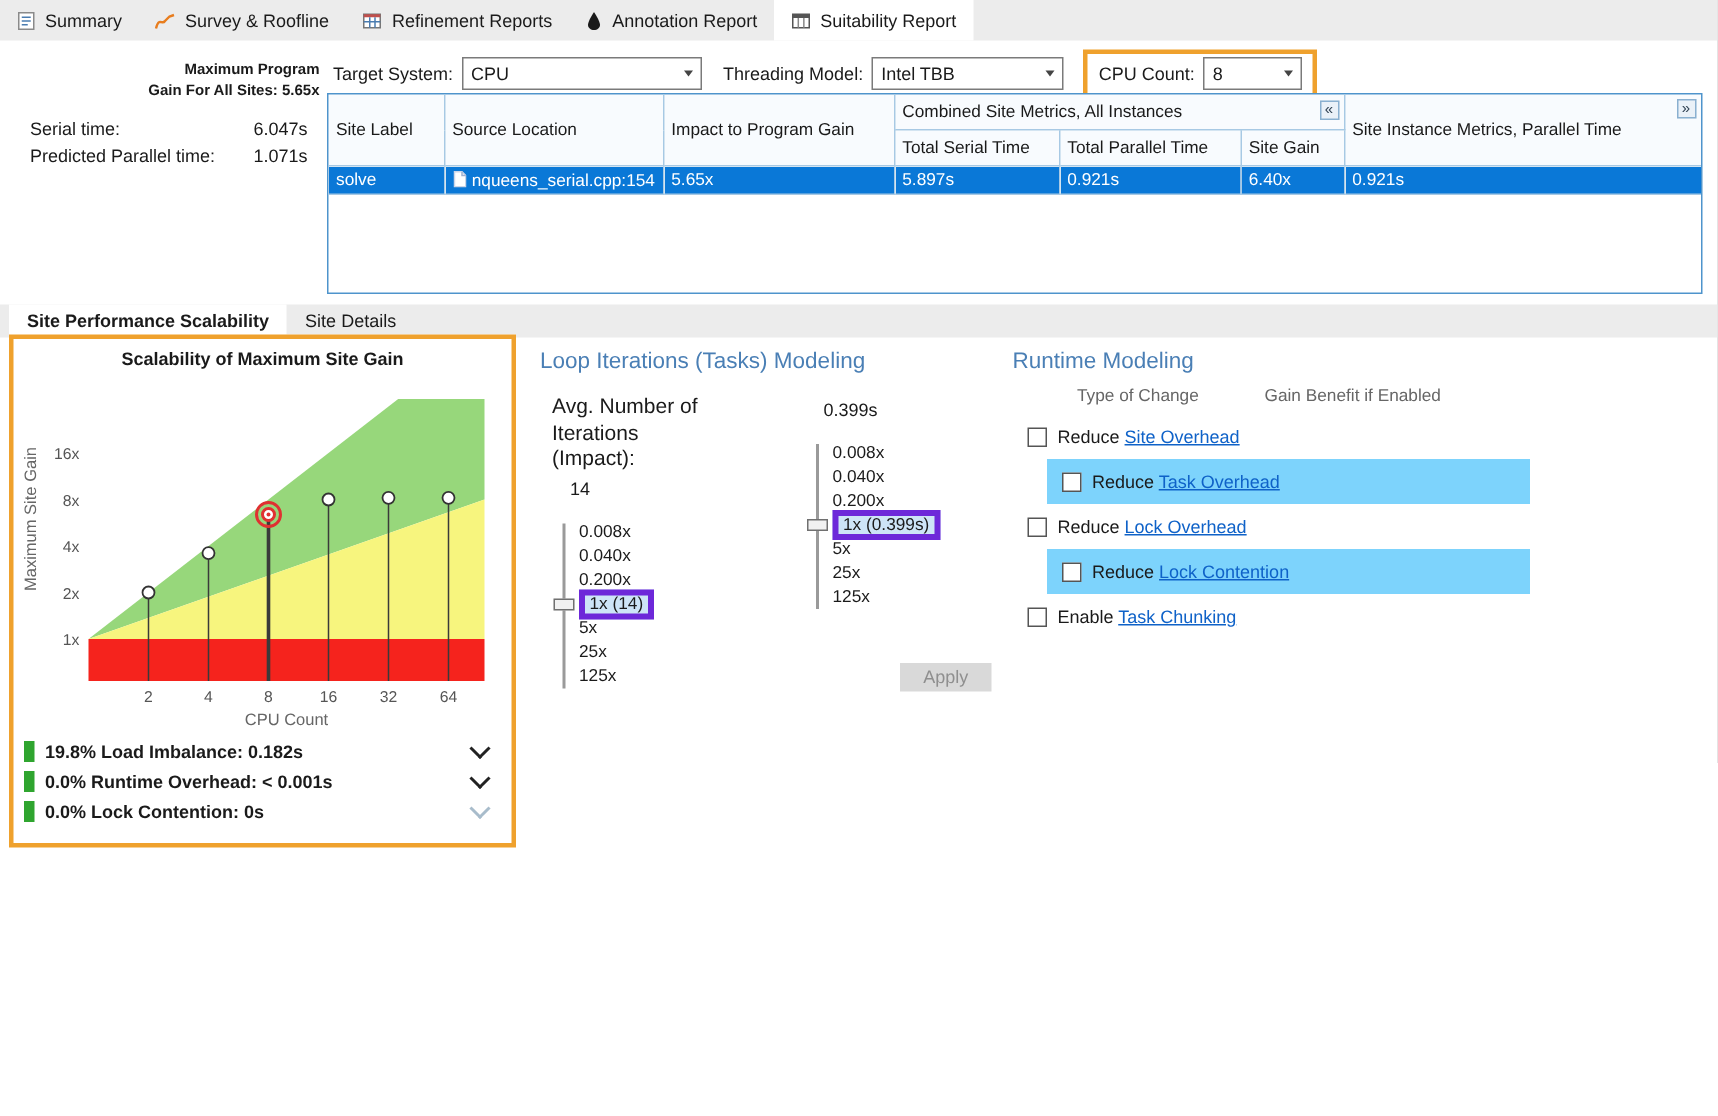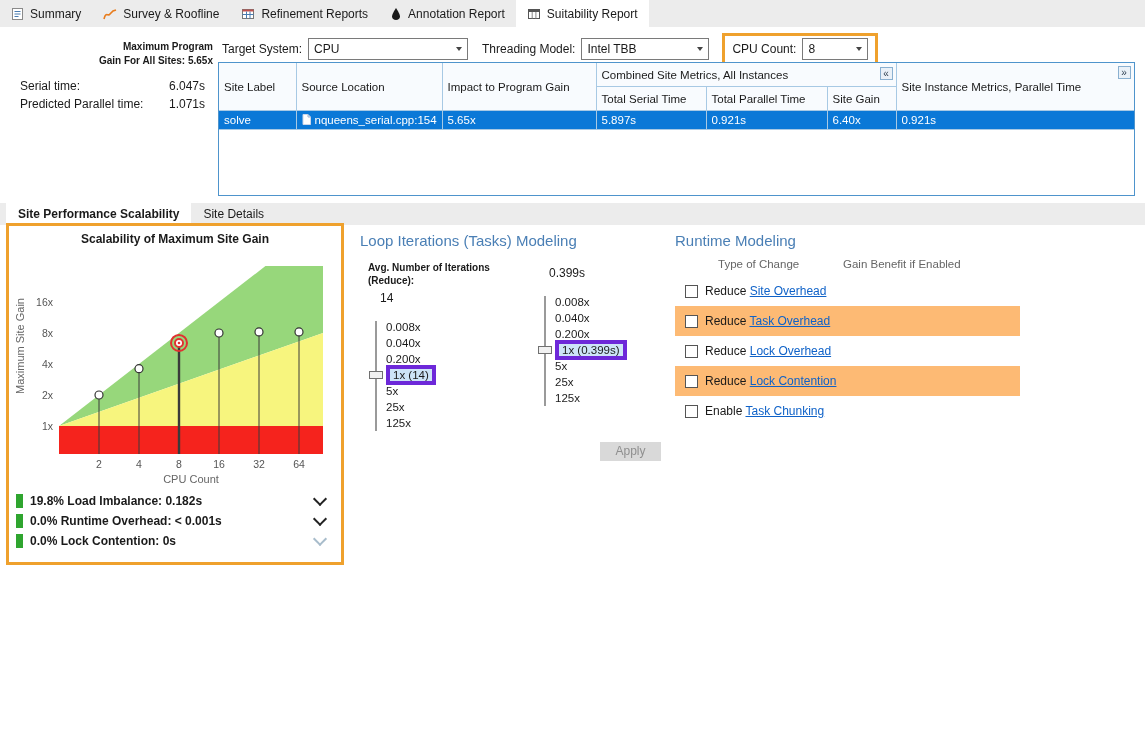--- a/index.html
+++ b/index.html
@@ -54,39 +54,39 @@
   .metric-row{display:flex;align-items:center;gap:7px;padding:3px 8px 3px 7px;}
   .metric-bar{width:7px;height:14px;background:#2fa52f;flex:0 0 auto;}
   .metric-text{font-weight:bold;font-size:12px;flex:1;}
   .chev{width:8px;height:8px;border-right:2px solid #222;border-bottom:2px solid #222;transform:rotate(45deg);margin-right:8px;margin-top:-4px;}
   .chev.dim{border-color:#a8bccb;}
 
   
   .loop-title{position:absolute;left:360px;top:232px;font-size:15px;color:#4a7fb5;}
   .loop-cols{position:absolute;left:368px;top:262px;display:flex;gap:24px;}
   .loop-col{width:145px;}
-  .loop-head{font-weight:bold;font-size:10px;line-height:1.25;}
+  .loop-head{font-weight:normal;font-size:14px;line-height:1.25;}
   .loop-value{margin:4px 0 0 12px;}
   .slider-block{display:flex;margin-top:14px;}
   .slider-track{position:relative;width:18px;flex:0 0 auto;}
   .slider-line{position:absolute;left:7px;top:2px;width:2px;height:110px;background:#9a9a9a;}
   .slider-thumb{position:absolute;left:1px;top:52px;width:14px;height:8px;background:#f1f1f1;border:1px solid #707070;box-sizing:border-box;}
   .scale-rows{font-size:11.5px;}
   .scale-row{height:16px;line-height:16px;}
   .scale-sel{background:#cde4f7;border:4px solid #6d28d9;padding:0 3px;}
   .apply-btn{position:absolute;left:600px;top:442px;width:61px;height:19px;background:#d9d9d9;color:#8f8f8f;text-align:center;line-height:19px;font-size:12px;}
 
   
   .rt-title{position:absolute;left:675px;top:232px;font-size:15px;color:#4a7fb5;}
   .rt-headers{position:absolute;left:675px;top:258px;width:345px;color:#666;font-size:11.5px;}
   .rt-h1{position:absolute;left:43px;}
   .rt-h2{position:absolute;left:168px;}
   .rt-rows{position:absolute;left:675px;top:276px;width:345px;}
   .rt-row{height:30px;display:flex;align-items:center;padding-left:10px;box-sizing:border-box;}
-  .rt-row.alt{background:#fdba74;}
+  .rt-row.alt{background:#7dd3fc;margin-left:23px;}
   .checkbox{width:13px;height:13px;background:#fff;border:1px solid #555;box-sizing:border-box;margin-right:7px;flex:0 0 auto;}
   .link{color:#0f62c8;text-decoration:underline;cursor:pointer;}
 </style>
 </head>
 <body>
 
 <div class="screen">
 
   <div class="tabbar">
     <div class="tab">
@@ -274,21 +274,21 @@
       <span class="metric-text">0.0% Lock Contention: 0s</span>
       <span class="chev dim"></span>
     </div>
   </div>
 
   <div class="loop-title">Loop Iterations (Tasks) Modeling</div>
   <div class="loop-cols">
     <div class="loop-col">
       <div class="loop-head">
         <div>Avg. Number of Iterations</div>
-        <div>(Reduce):</div>
+        <div>(Impact):</div>
       </div>
       <div class="loop-value">14</div>
       <div class="slider-block">
         <div class="slider-track">
           <div class="slider-line"></div>
           <div class="slider-thumb"></div>
         </div>
         <div class="scale-rows">
           <div class="scale-row">0.008x</div>
           <div class="scale-row">0.040x</div>

